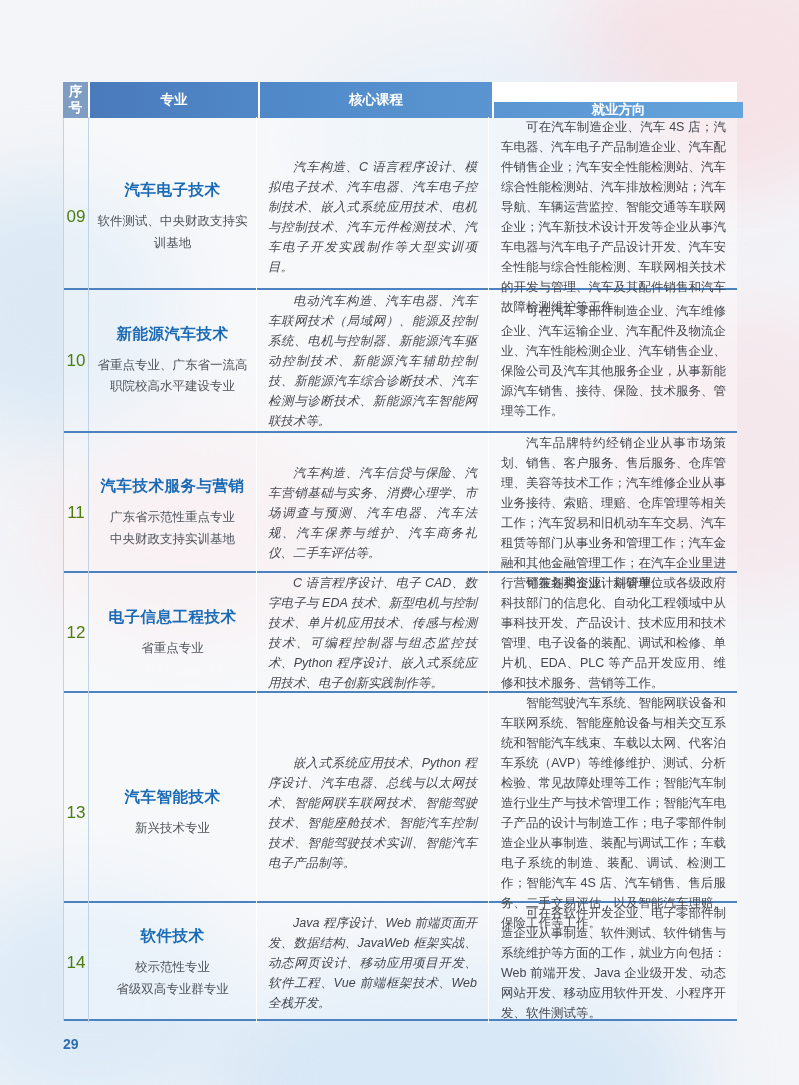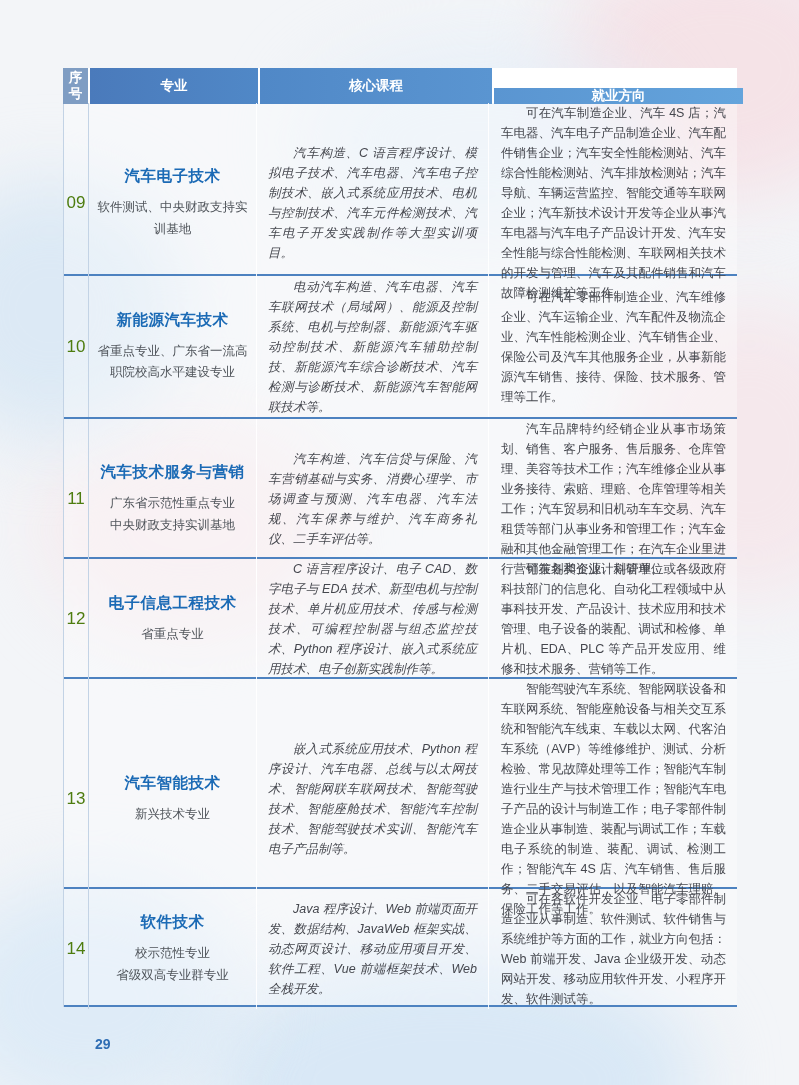--- a/index.html
+++ b/index.html
@@ -13,21 +13,21 @@
   .b1{left:560px;top:-60px;width:320px;height:260px;background:rgba(246,220,226,.75);}
   .b2{left:620px;top:300px;width:260px;height:300px;background:rgba(247,223,228,.6);}
   .b3{left:40px;top:420px;width:300px;height:220px;background:rgba(248,226,230,.55);}
   .b4{left:-80px;top:180px;width:260px;height:260px;background:rgba(214,230,244,.8);}
   .b5{left:200px;top:950px;width:500px;height:260px;background:rgba(210,229,245,.8);}
   .b6{left:-60px;top:880px;width:300px;height:240px;background:rgba(216,232,246,.8);}
   .b7{left:300px;top:40px;width:360px;height:200px;background:rgba(228,238,248,.7);}
 
   .page{position:absolute;left:0;top:0;width:799px;height:1085px;}
 
-  .table{position:absolute;left:63px;top:68px;width:674px;}
+  .table{position:absolute;left:63px;top:82px;width:674px;}
 
   .grid{display:grid;grid-template-columns:25px 168px 232px 249px;}
 
   .thead{background:#ffffff;column-gap:2px;height:35px;}
   .th{
     color:#ffffff;font-weight:bold;font-size:13.5px;line-height:1.15;
     display:flex;align-items:center;justify-content:center;text-align:center;
   }
   .th-no{background:#7f9dc3;}
   .th-major{background:linear-gradient(90deg,#4a7abb,#5088c7);}
@@ -52,21 +52,21 @@
   .major-tags{color:#4f545a;font-size:12.5px;line-height:1.7;margin-top:10px;white-space:pre-line;}
   .cell-course{padding:0 11px;border-right:1px solid rgba(255,255,255,.9);font-style:italic;}
   .cell-career{padding:0 12px;}
   .body-text{
     color:#45474e;font-size:12.5px;line-height:1.6;
     text-align:justify;text-indent:2em;
   }
 
   .page-number{
     position:absolute;left:63px;top:1036px;
-    color:#2e6db4;font-weight:bold;font-size:14px;margin-left:32px;
+    color:#2e6db4;font-weight:bold;font-size:14px;
   }
 </style>
 </head>
 <body>
 
 <div class="page">
   <div class="blob b1"></div>
   <div class="blob b2"></div>
   <div class="blob b3"></div>
   <div class="blob b4"></div>

